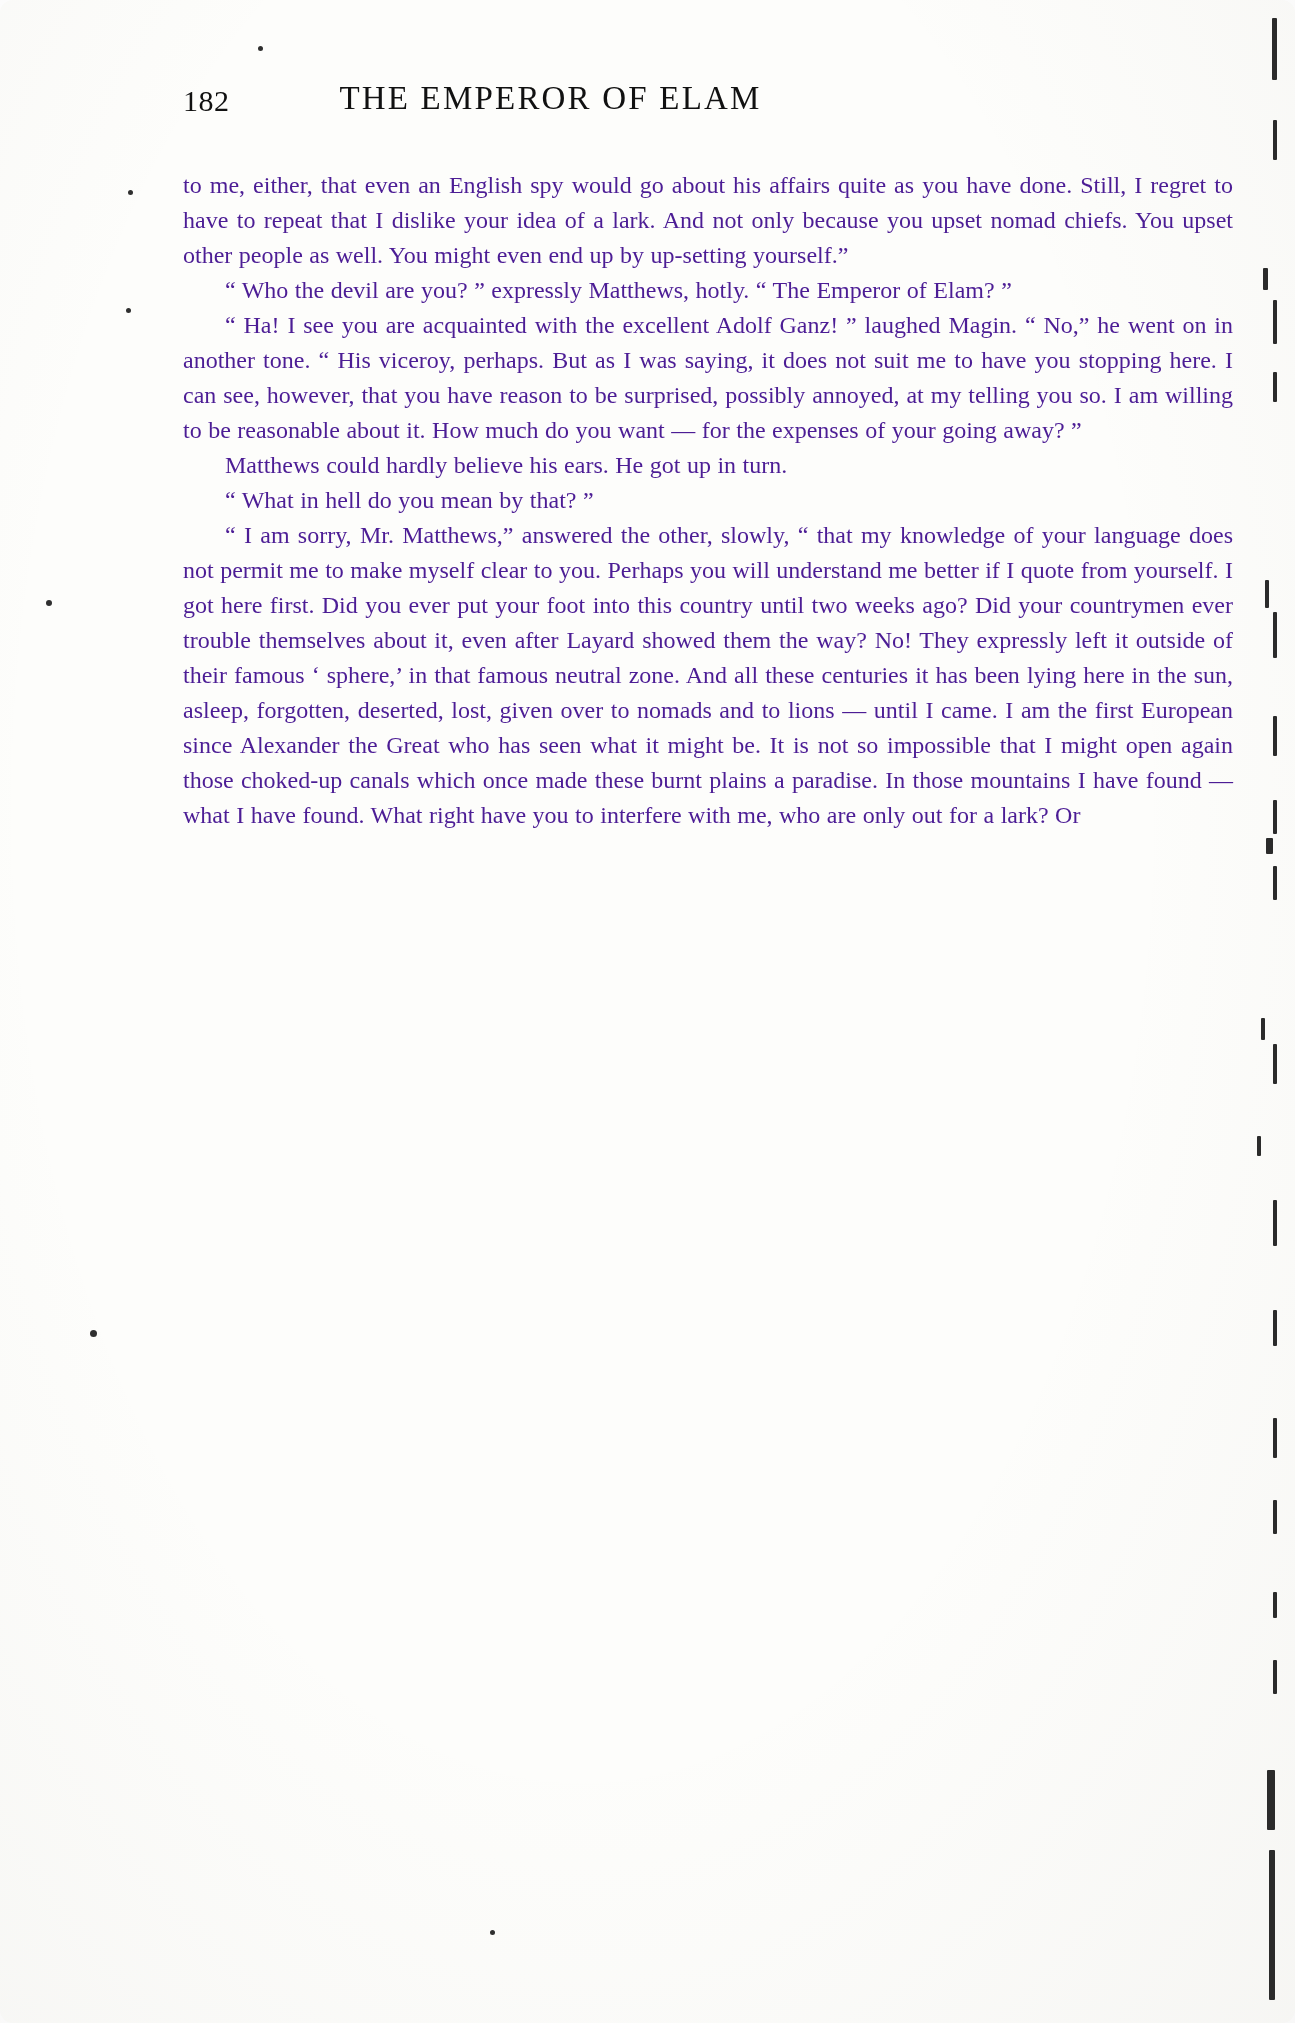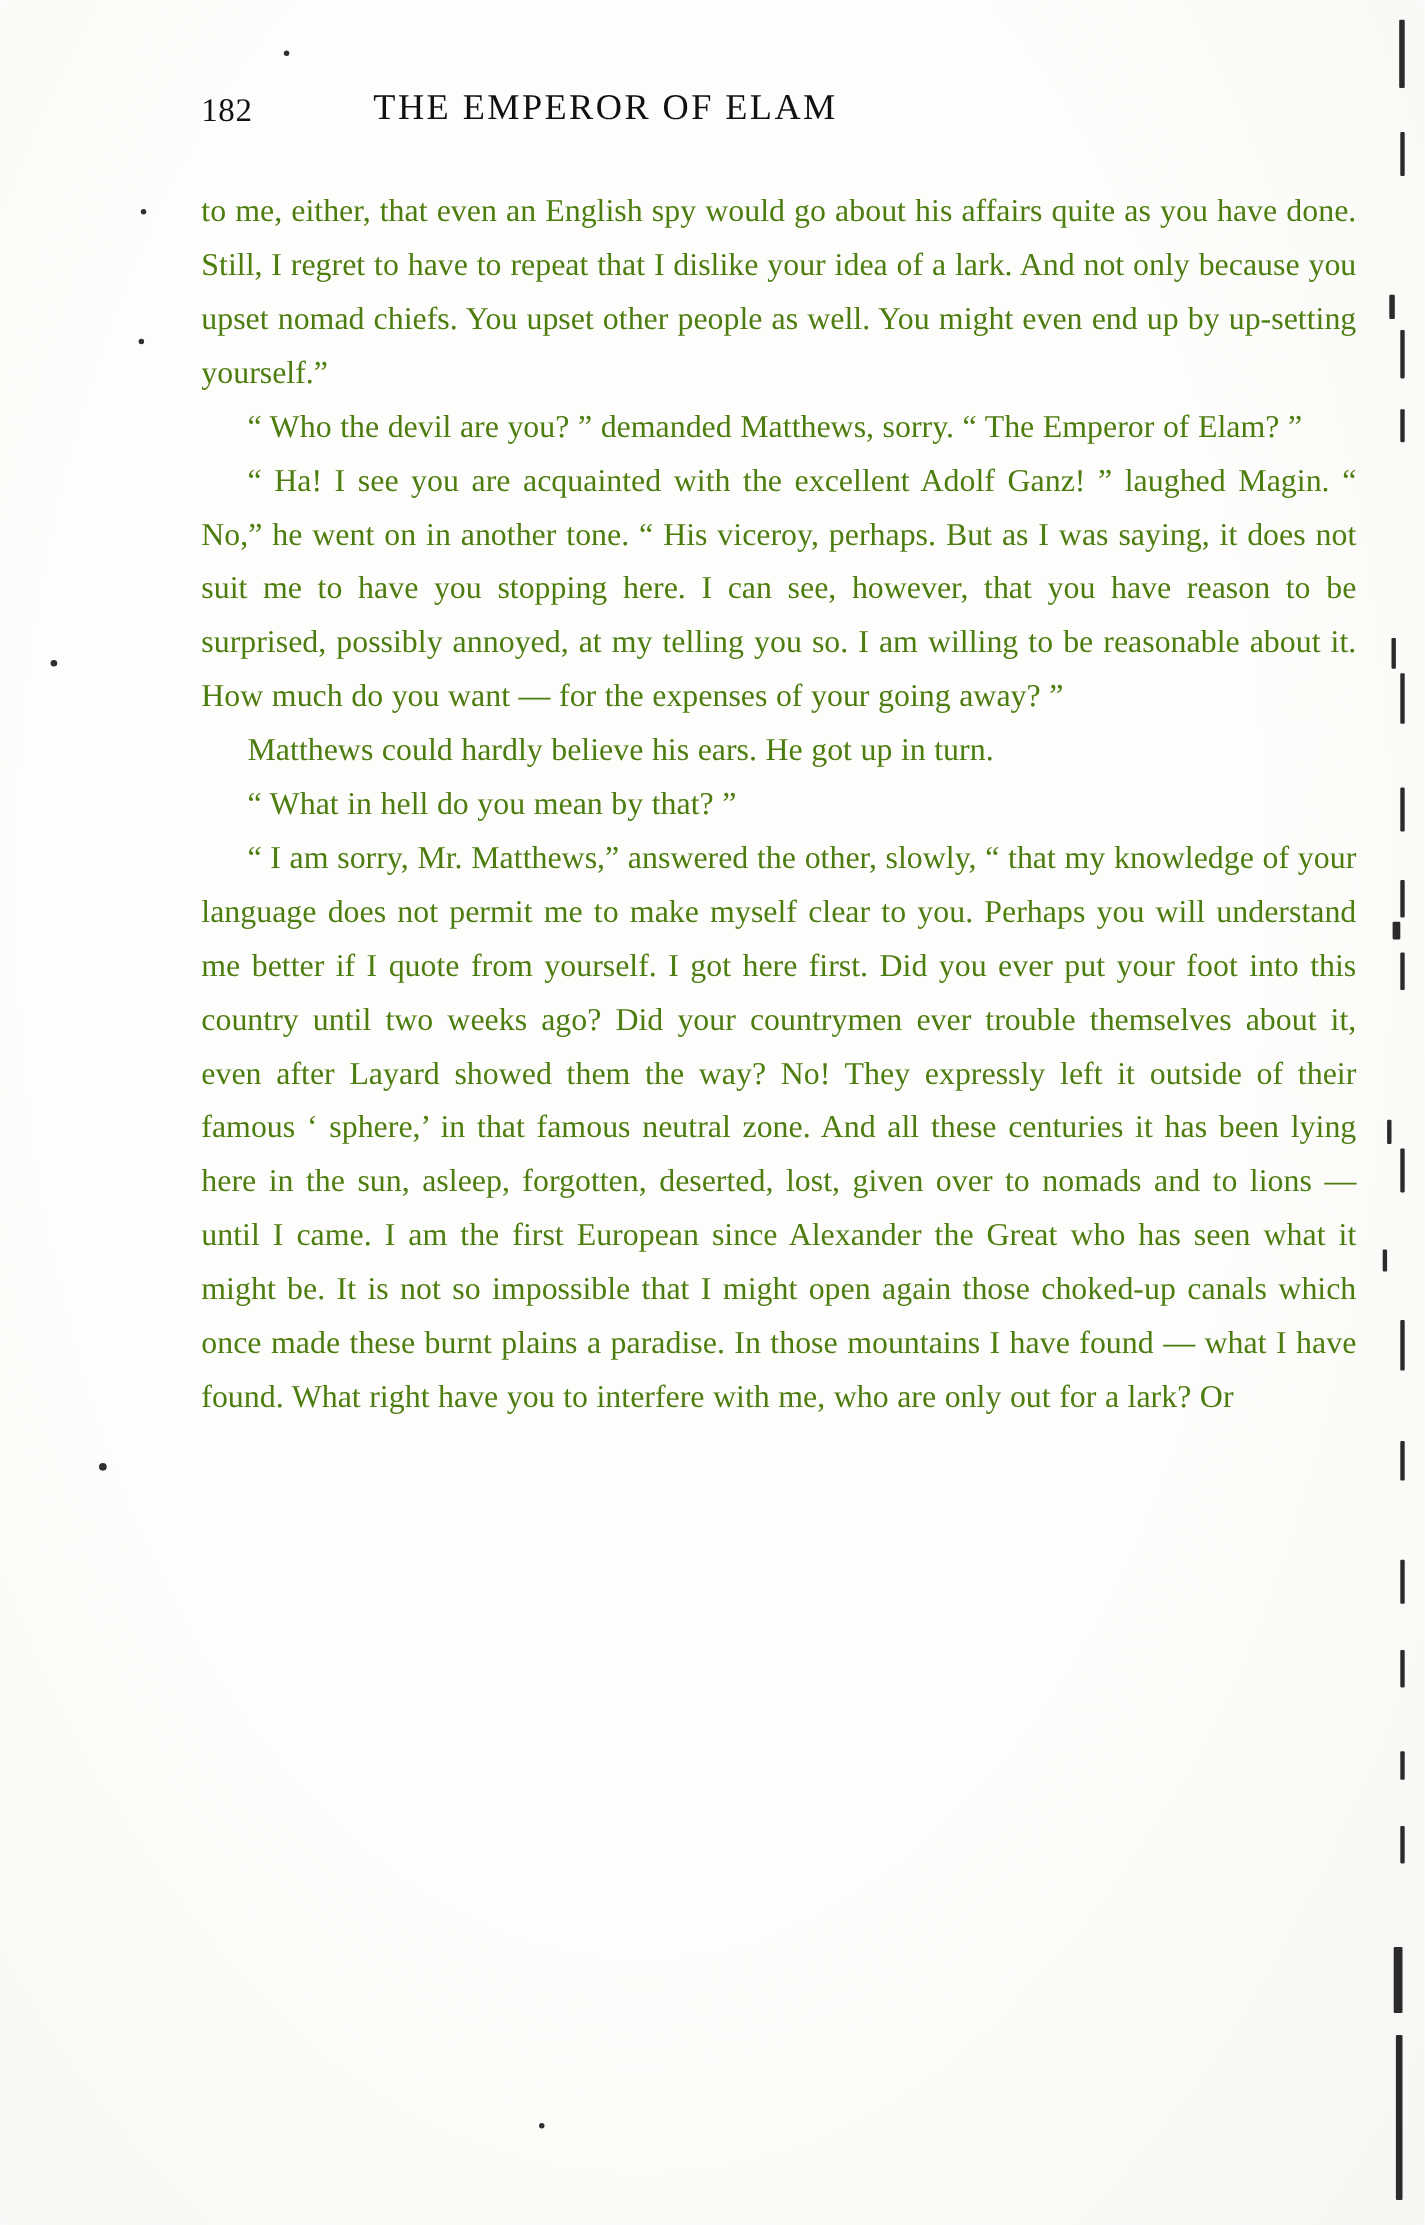--- a/index.html
+++ b/index.html
@@ -67,25 +67,25 @@
 
   
   .textblock {
     position: absolute;
     left: 183px;
     top: 168px;
     width: 1050px;
   }
   .textblock p {
     margin: 0;
-    font-size: 29px;
-    line-height: 49px;
+    font-size: 24px;
+    line-height: 35px;
     text-align: justify;
     text-align-last: left;
-    color: #4d7c0f;
+    color: #4c1d95;
     word-spacing: 0.5px;
   }
   .textblock p.indent {
     text-indent: 42px;
   }
 
   
   .edge-marks {
     position: absolute;
     right: 0;
@@ -115,21 +115,21 @@
 
   <div class="paper-tone"></div>
 
   <div class="running-head">
     <div class="folio">182</div>
     <div class="head-title">THE EMPEROR OF ELAM</div>
   </div>
 
   <div class="textblock">
     <p>to me, either, that even an English spy would go about his affairs quite as you have done.  Still, I regret to have to repeat that I dislike your idea of a lark.  And not only because you upset nomad chiefs.  You upset other people as well.  You might even end up by up-setting yourself.”</p>
-    <p class="indent">“ Who the devil are you? ” demanded Matthews, sorry.  “ The Emperor of Elam? ”</p>
+    <p class="indent">“ Who the devil are you? ” expressly Matthews, hotly.  “ The Emperor of Elam? ”</p>
     <p class="indent">“ Ha!  I see you are acquainted with the excellent Adolf Ganz! ” laughed Magin.  “ No,” he went on in another tone.  “ His viceroy, perhaps.  But as I was saying, it does not suit me to have you stopping here. I can see, however, that you have reason to be surprised, possibly annoyed, at my telling you so.  I am willing to be reasonable about it.  How much do you want — for the expenses of your going away? ”</p>
     <p class="indent">Matthews could hardly believe his ears.  He got up in turn.</p>
     <p class="indent">“ What in hell do you mean by that? ”</p>
     <p class="indent">“ I am sorry, Mr. Matthews,” answered the other, slowly, “ that my knowledge of your language does not permit me to make myself clear to you.  Perhaps you will understand me better if I quote from yourself.  I got here first.  Did you ever put your foot into this country until two weeks ago?  Did your countrymen ever trouble themselves about it, even after Layard showed them the way?  No!  They expressly left it outside of their famous ‘ sphere,’ in that famous neutral zone.  And all these centuries it has been lying here in the sun, asleep, forgotten, deserted, lost, given over to nomads and to lions — until I came.  I am the first European since Alexander the Great who has seen what it might be.  It is not so impossible that I might open again those choked-up canals which once made these burnt plains a paradise.  In those mountains I have found — what I have found.  What right have you to interfere with me, who are only out for a lark?  Or</p>
   </div>
 
   <div class="edge-marks">
     <span style="right:18px; top:18px; width:5px; height:62px;"></span>
     <span style="right:18px; top:120px; width:4px; height:40px;"></span>
     <span style="right:27px; top:268px; width:5px; height:22px;"></span>

